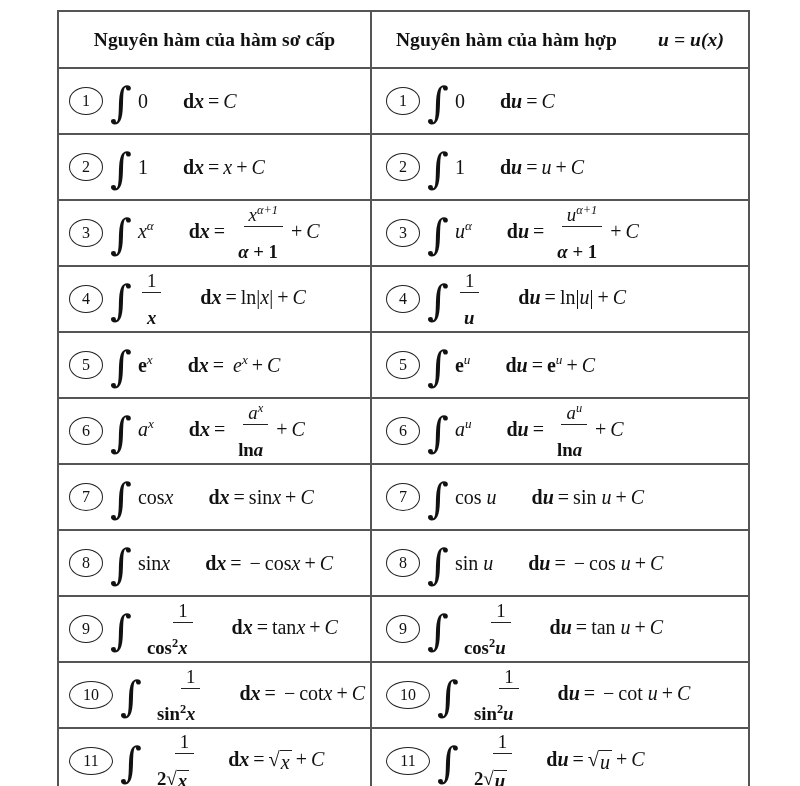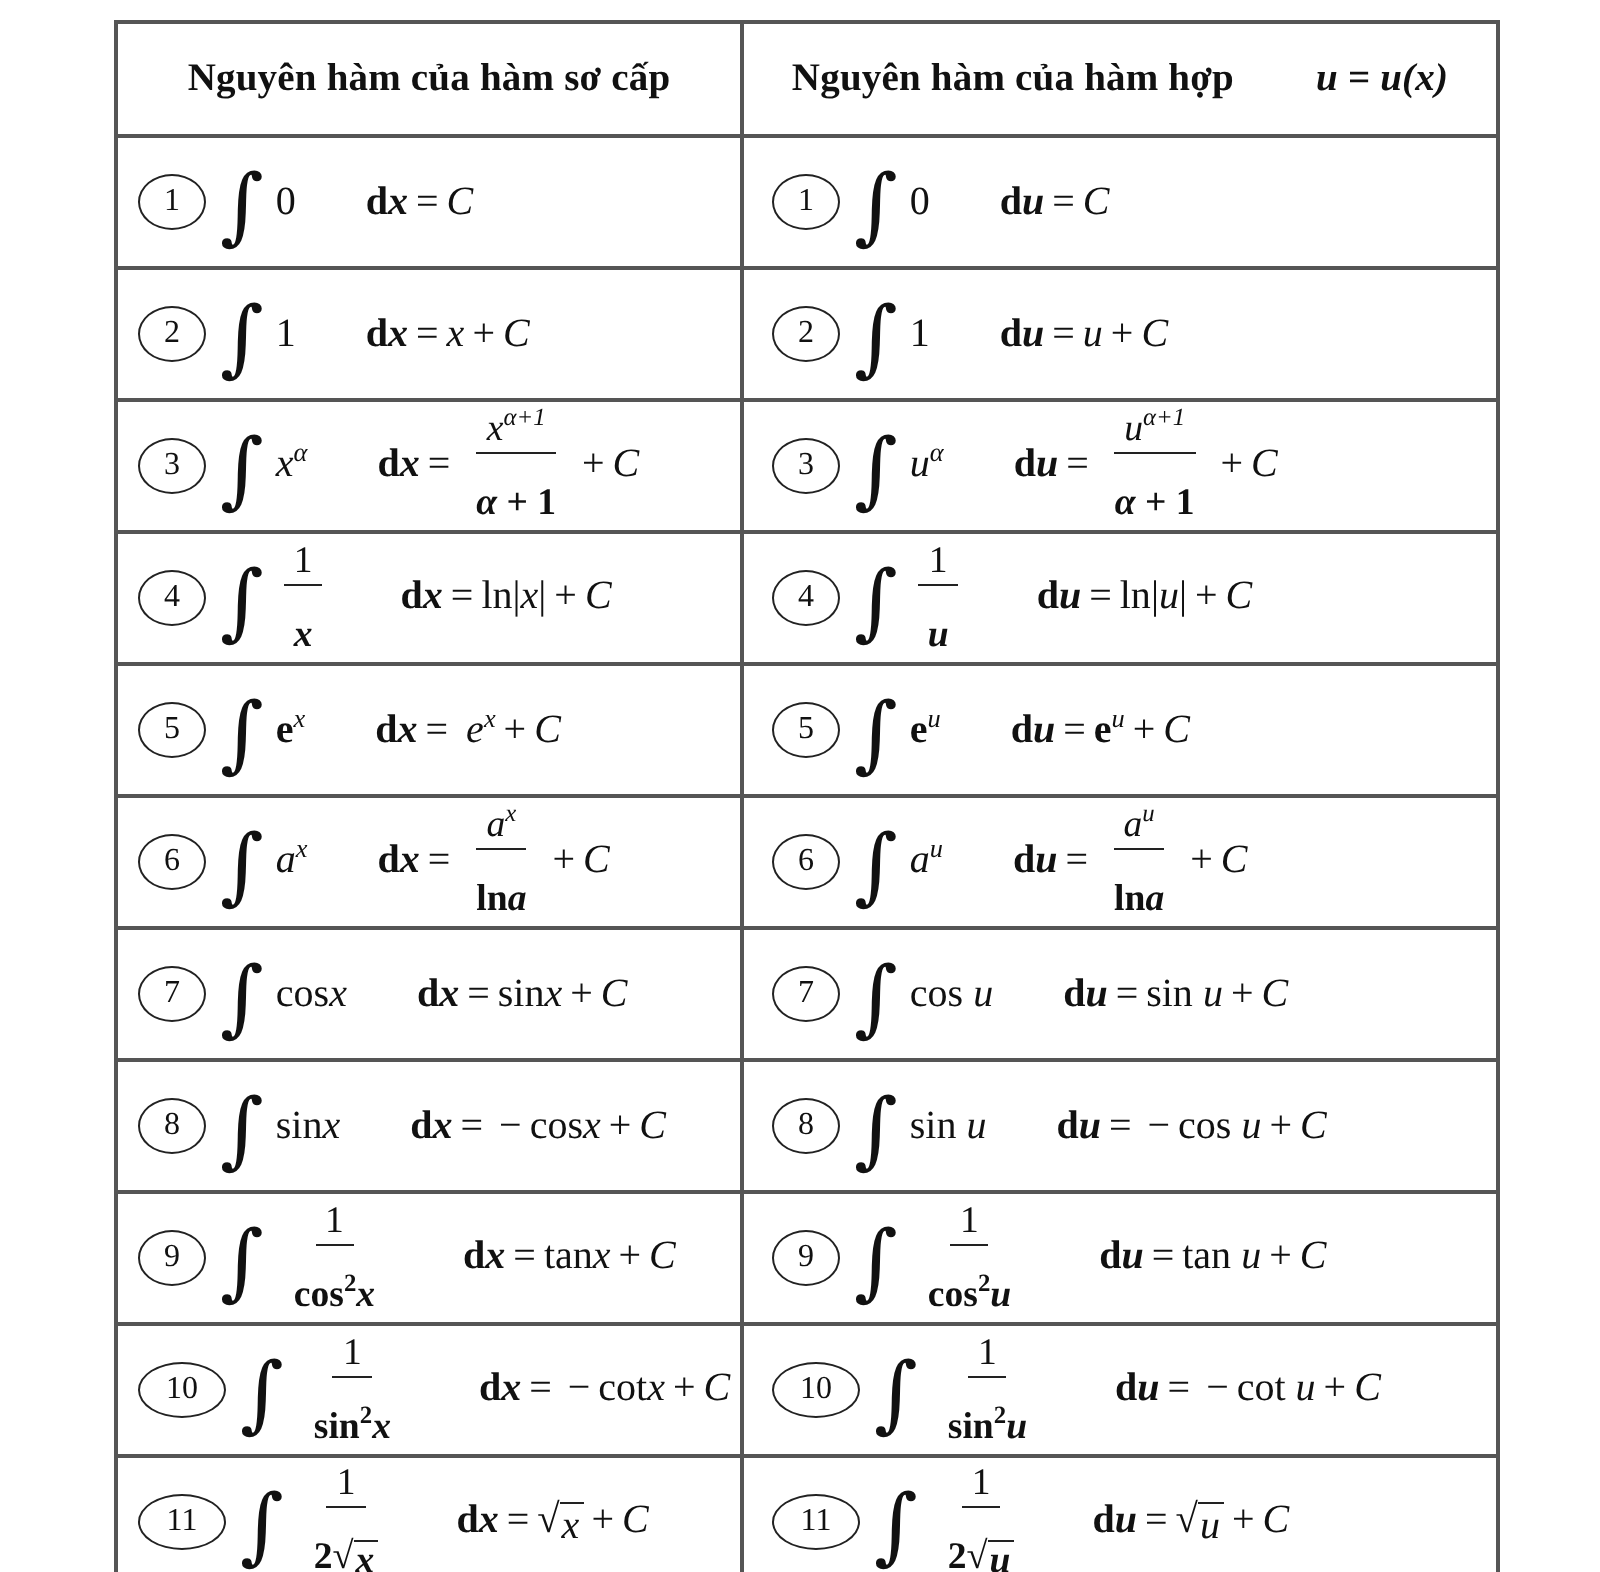--- a/index.html
+++ b/index.html
@@ -107,21 +107,21 @@
   .mb { font-weight: bold; font-style: normal; }
   .op { margin: 0 4px; font-style: normal; }
   .sp { display: inline-block; width: 5px; }
   sup.e { font-size: 0.66em; font-style: italic; vertical-align: super; line-height: 0; }
   sup.er { font-size: 0.66em; font-style: normal; vertical-align: super; line-height: 0; }
 
   
   .frac {
     display: inline-flex;
     flex-direction: column;
-    align-items: center;
+    align-items: flex-end;
     justify-content: center;
     vertical-align: middle;
     margin: 0 4px;
     line-height: 1.06;
     font-size: 0.94em;
     gap: 14px;
   }
   .frac .num {
     padding: 0 5px 1px 5px;
     border-bottom: 1.6px solid #222222;

